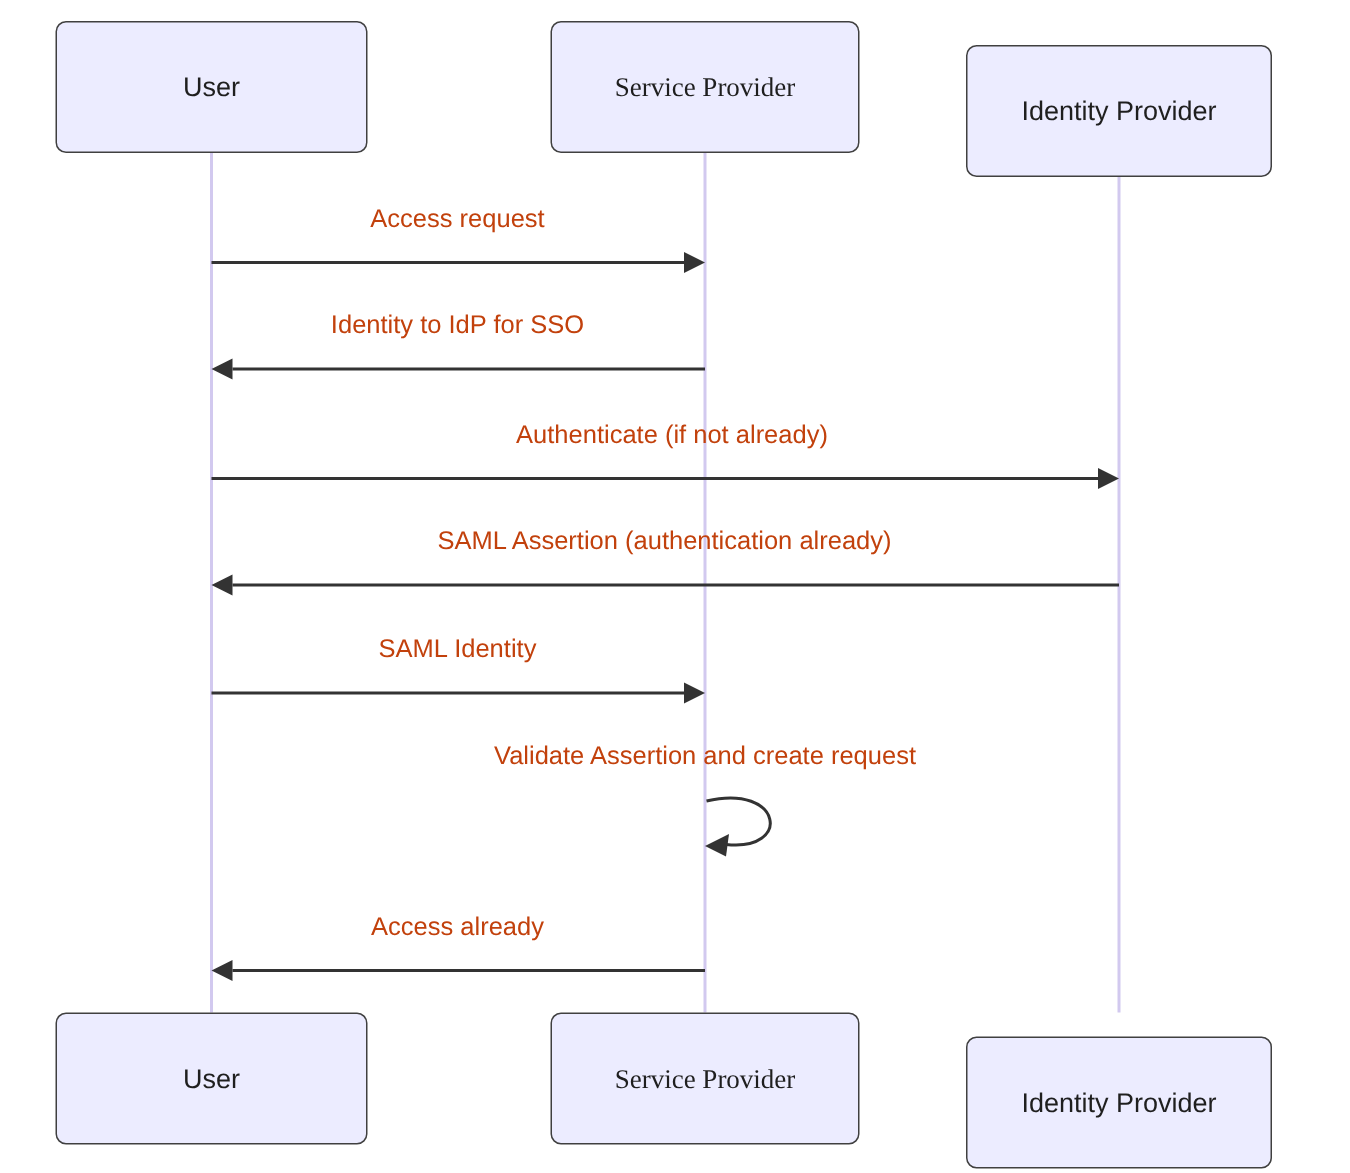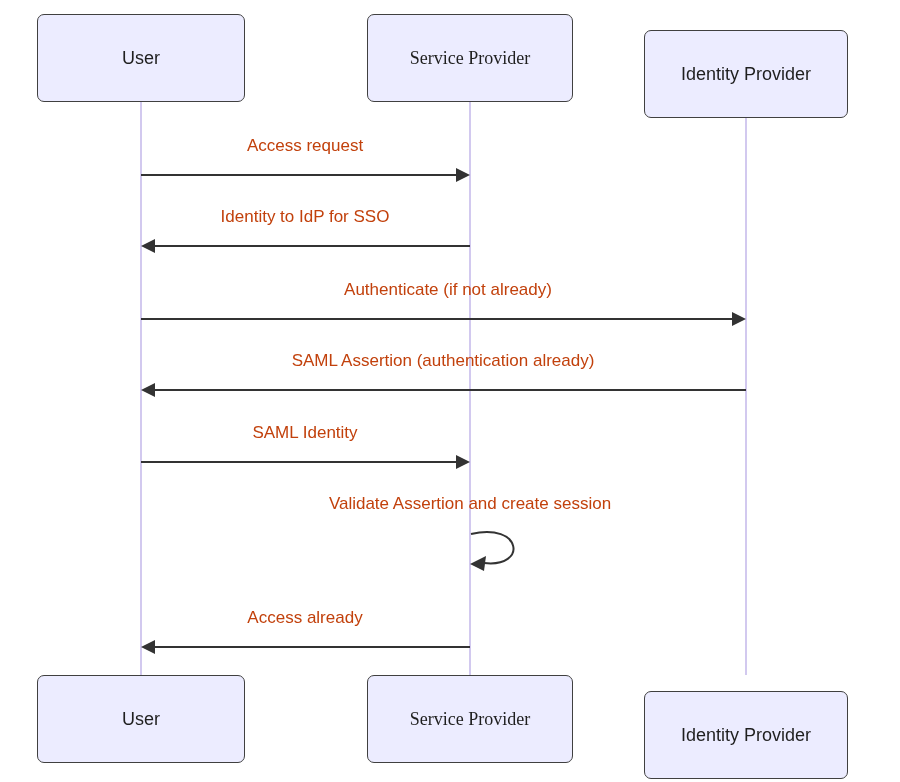--- a/index.html
+++ b/index.html
@@ -112,21 +112,21 @@
     <div class="arrowhead left" style="left:141px; top:383px"></div>
   </div>
 
   <div>
     <div class="msg-label" style="left:305px; top:423px">SAML Identity</div>
     <div class="msg-line" style="left:141px; top:461px; width:316px"></div>
     <div class="arrowhead right" style="left:456px; top:455px"></div>
   </div>
 
   <div>
-    <div class="msg-label" style="left:470px; top:494px">Validate Assertion and create session</div>
+    <div class="msg-label" style="left:470px; top:494px">Validate Assertion and create request</div>
     <svg class="self-loop-svg" style="left:470px; top:527px" width="72" height="46" viewBox="0 0 72 46">
       <path d="M 1 7 C 52 -5, 58 41, 14 36" fill="none" stroke="#333333" stroke-width="2"></path>
       <polygon points="0,37 16,29 14,44" fill="#333333"></polygon>
     </svg>
   </div>
 
   <div>
     <div class="msg-label" style="left:305px; top:608px">Access already</div>
     <div class="msg-line" style="left:155px; top:646px; width:315px"></div>
     <div class="arrowhead left" style="left:141px; top:640px"></div>

